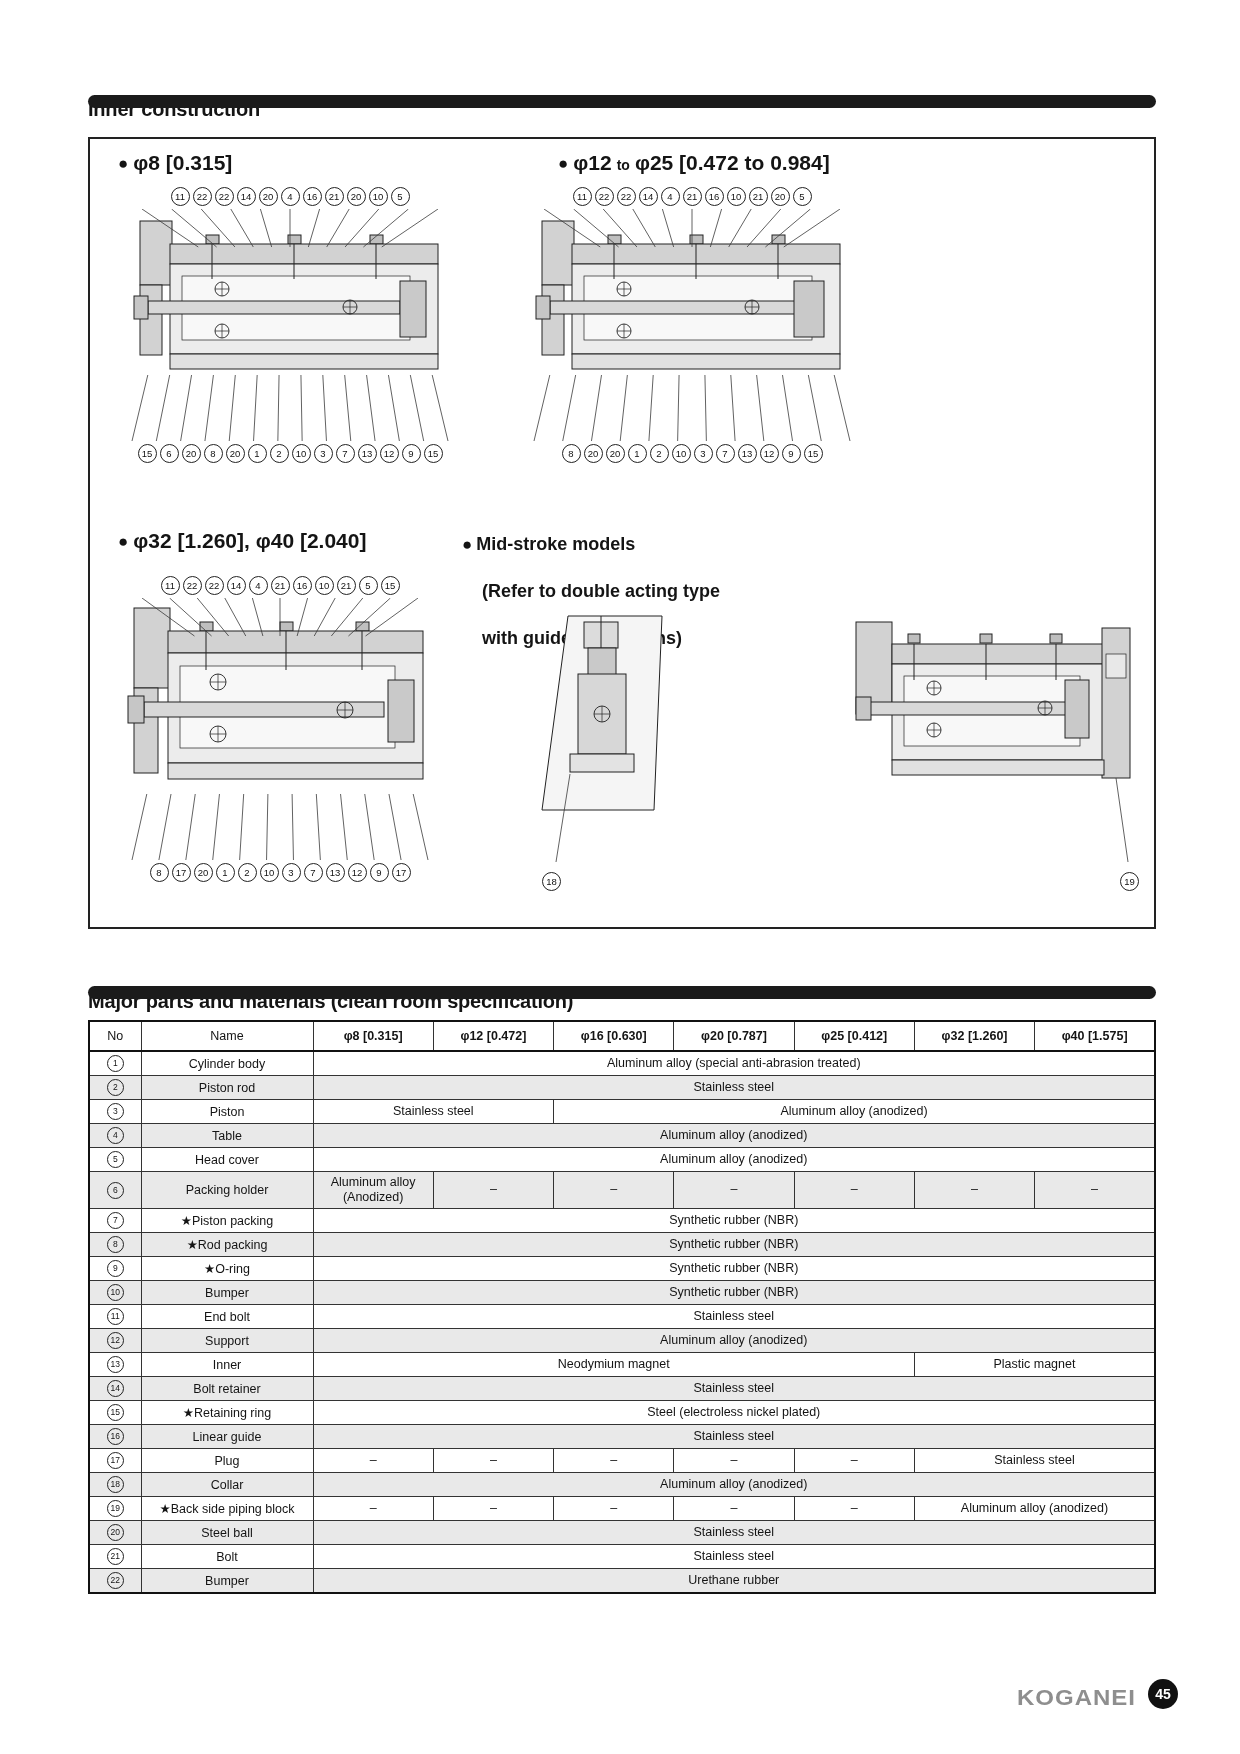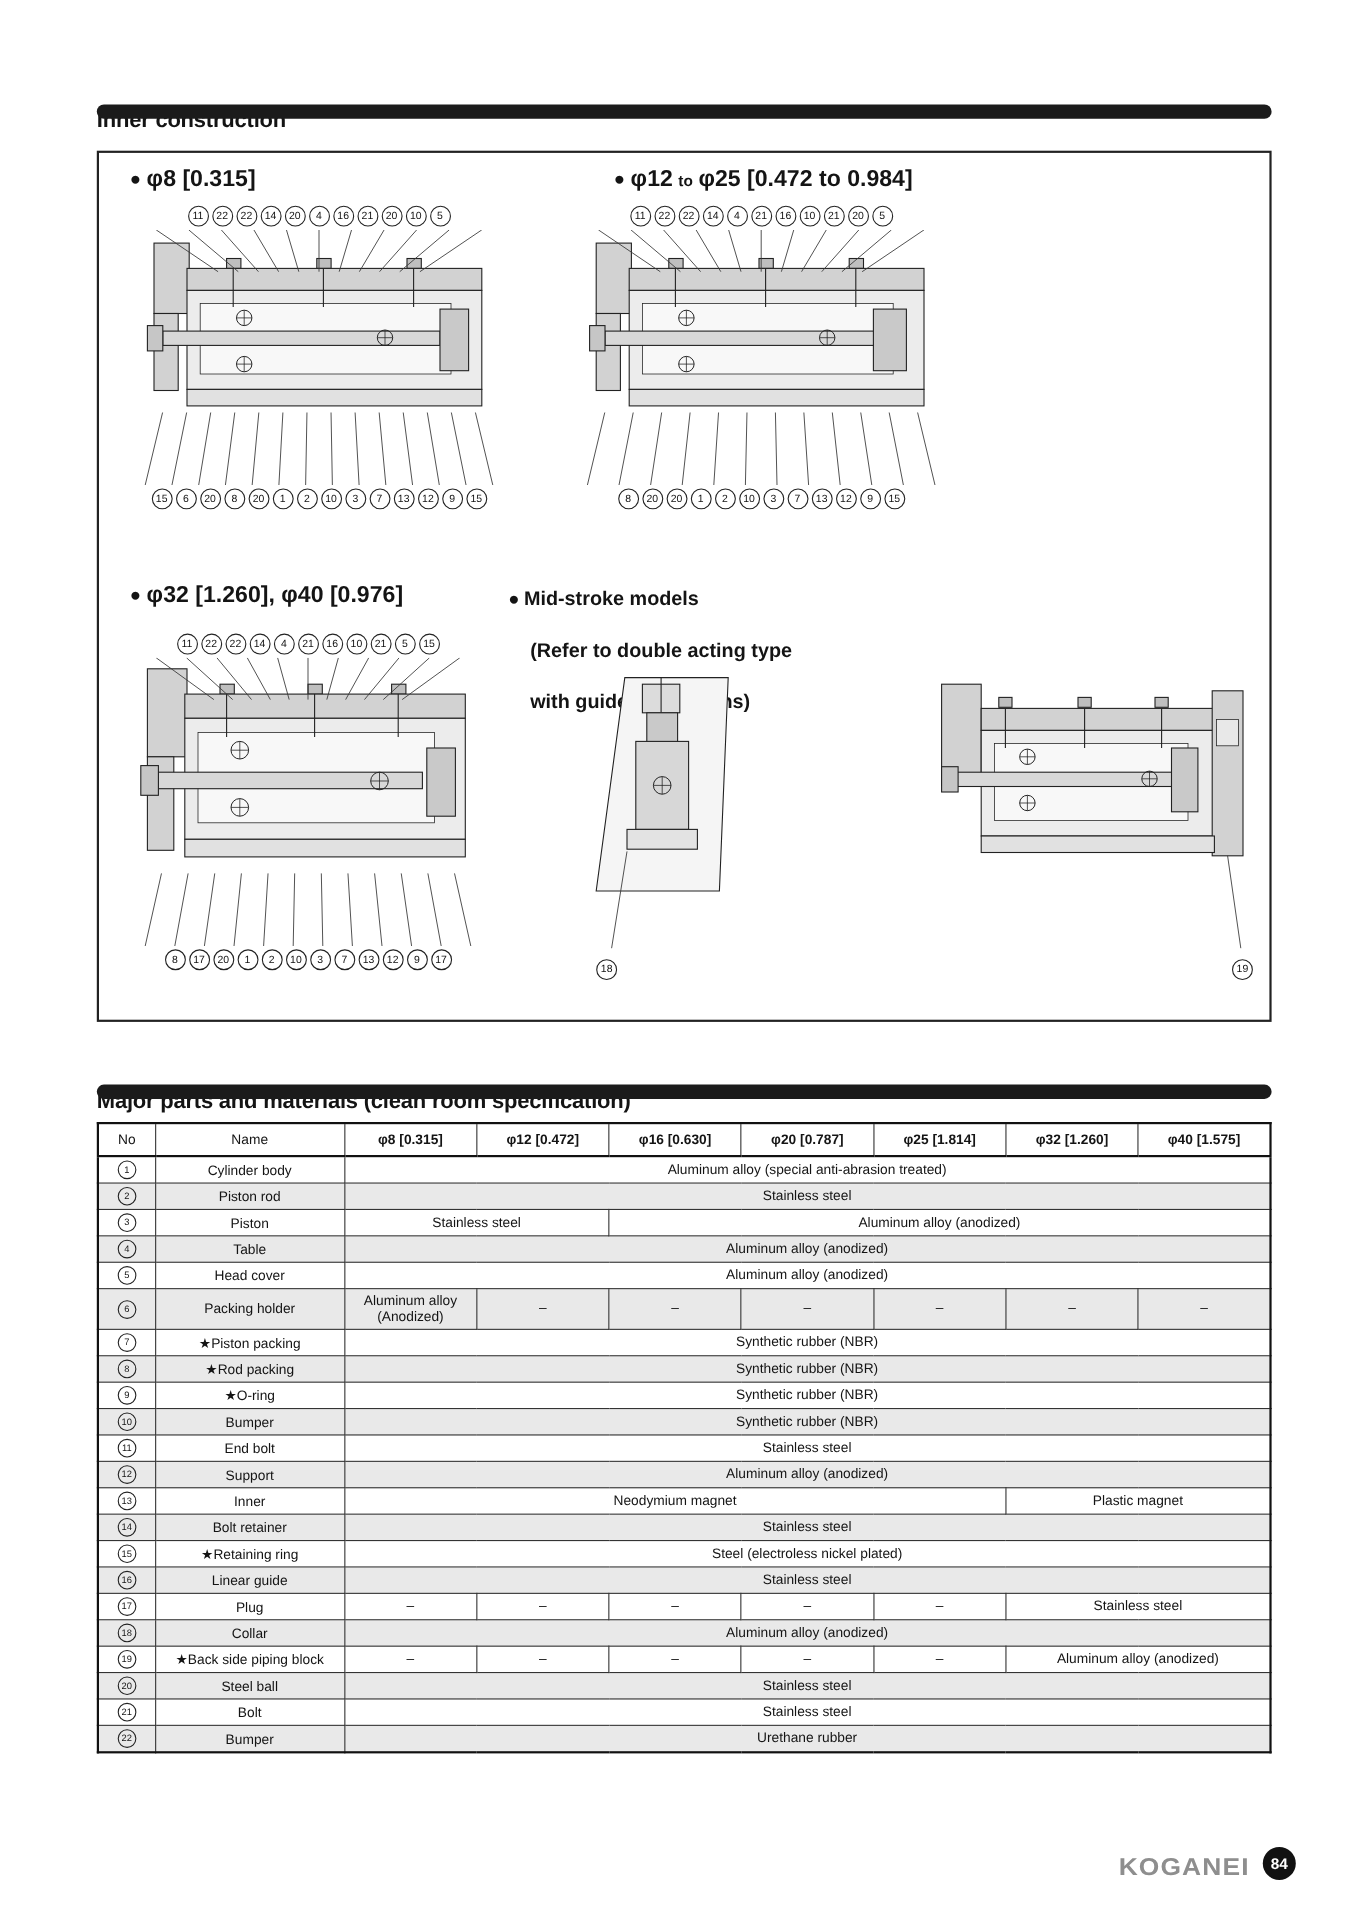--- a/index.html
+++ b/index.html
@@ -228,21 +228,21 @@
           <span class="co">7</span>
           <span class="co">13</span>
           <span class="co">12</span>
           <span class="co">9</span>
           <span class="co">15</span>
         </div>
     </div>
 
     <div class="d-label" style="left:28px;top:390px;">
       <span class="bullet">●</span>
-      <span>φ32 [1.260], φ40 [0.976]</span>
+      <span>φ32 [1.260], φ40 [2.040]</span>
     </div>
 
     <div class="sub-label" style="left:372px;top:392px;">
       <div><span class="bullet">●</span><span>Mid-stroke models</span></div>
       <div class="indent">(Refer to double acting type</div>
       <div class="indent">with guide dimensions)</div>
     </div>
 
 
     <div class="dblock" style="left:30px;top:437px;width:320px;height:308px;">
@@ -393,21 +393,21 @@
         <col>
     </colgroup>
     <thead>
       <tr>
           <th class="plain">No</th>
           <th class="plain">Name</th>
           <th>φ8 [0.315]</th>
           <th>φ12 [0.472]</th>
           <th>φ16 [0.630]</th>
           <th>φ20 [0.787]</th>
-          <th>φ25 [1.814]</th>
+          <th>φ25 [0.412]</th>
           <th>φ32 [1.260]</th>
           <th>φ40 [1.575]</th>
         </tr>
     </thead>
     <tbody>
         <tr>
           <td class="col-no"><span class="num-circle">1</span></td>
           <td class="col-name">Cylinder body</td>
           <td class="col-val" colspan="7">Aluminum alloy (special anti-abrasion treated)</td>
         </tr>
@@ -533,14 +533,14 @@
         <tr class="shade">
           <td class="col-no"><span class="num-circle">22</span></td>
           <td class="col-name">Bumper</td>
           <td class="col-val" colspan="7">Urethane rubber</td>
         </tr>
       </tbody>
   </table>
 
 
   <div class="brand">KOGANEI</div>
-  <div class="page-badge">84</div>
+  <div class="page-badge">45</div>
 </div>
 
 </body></html>

